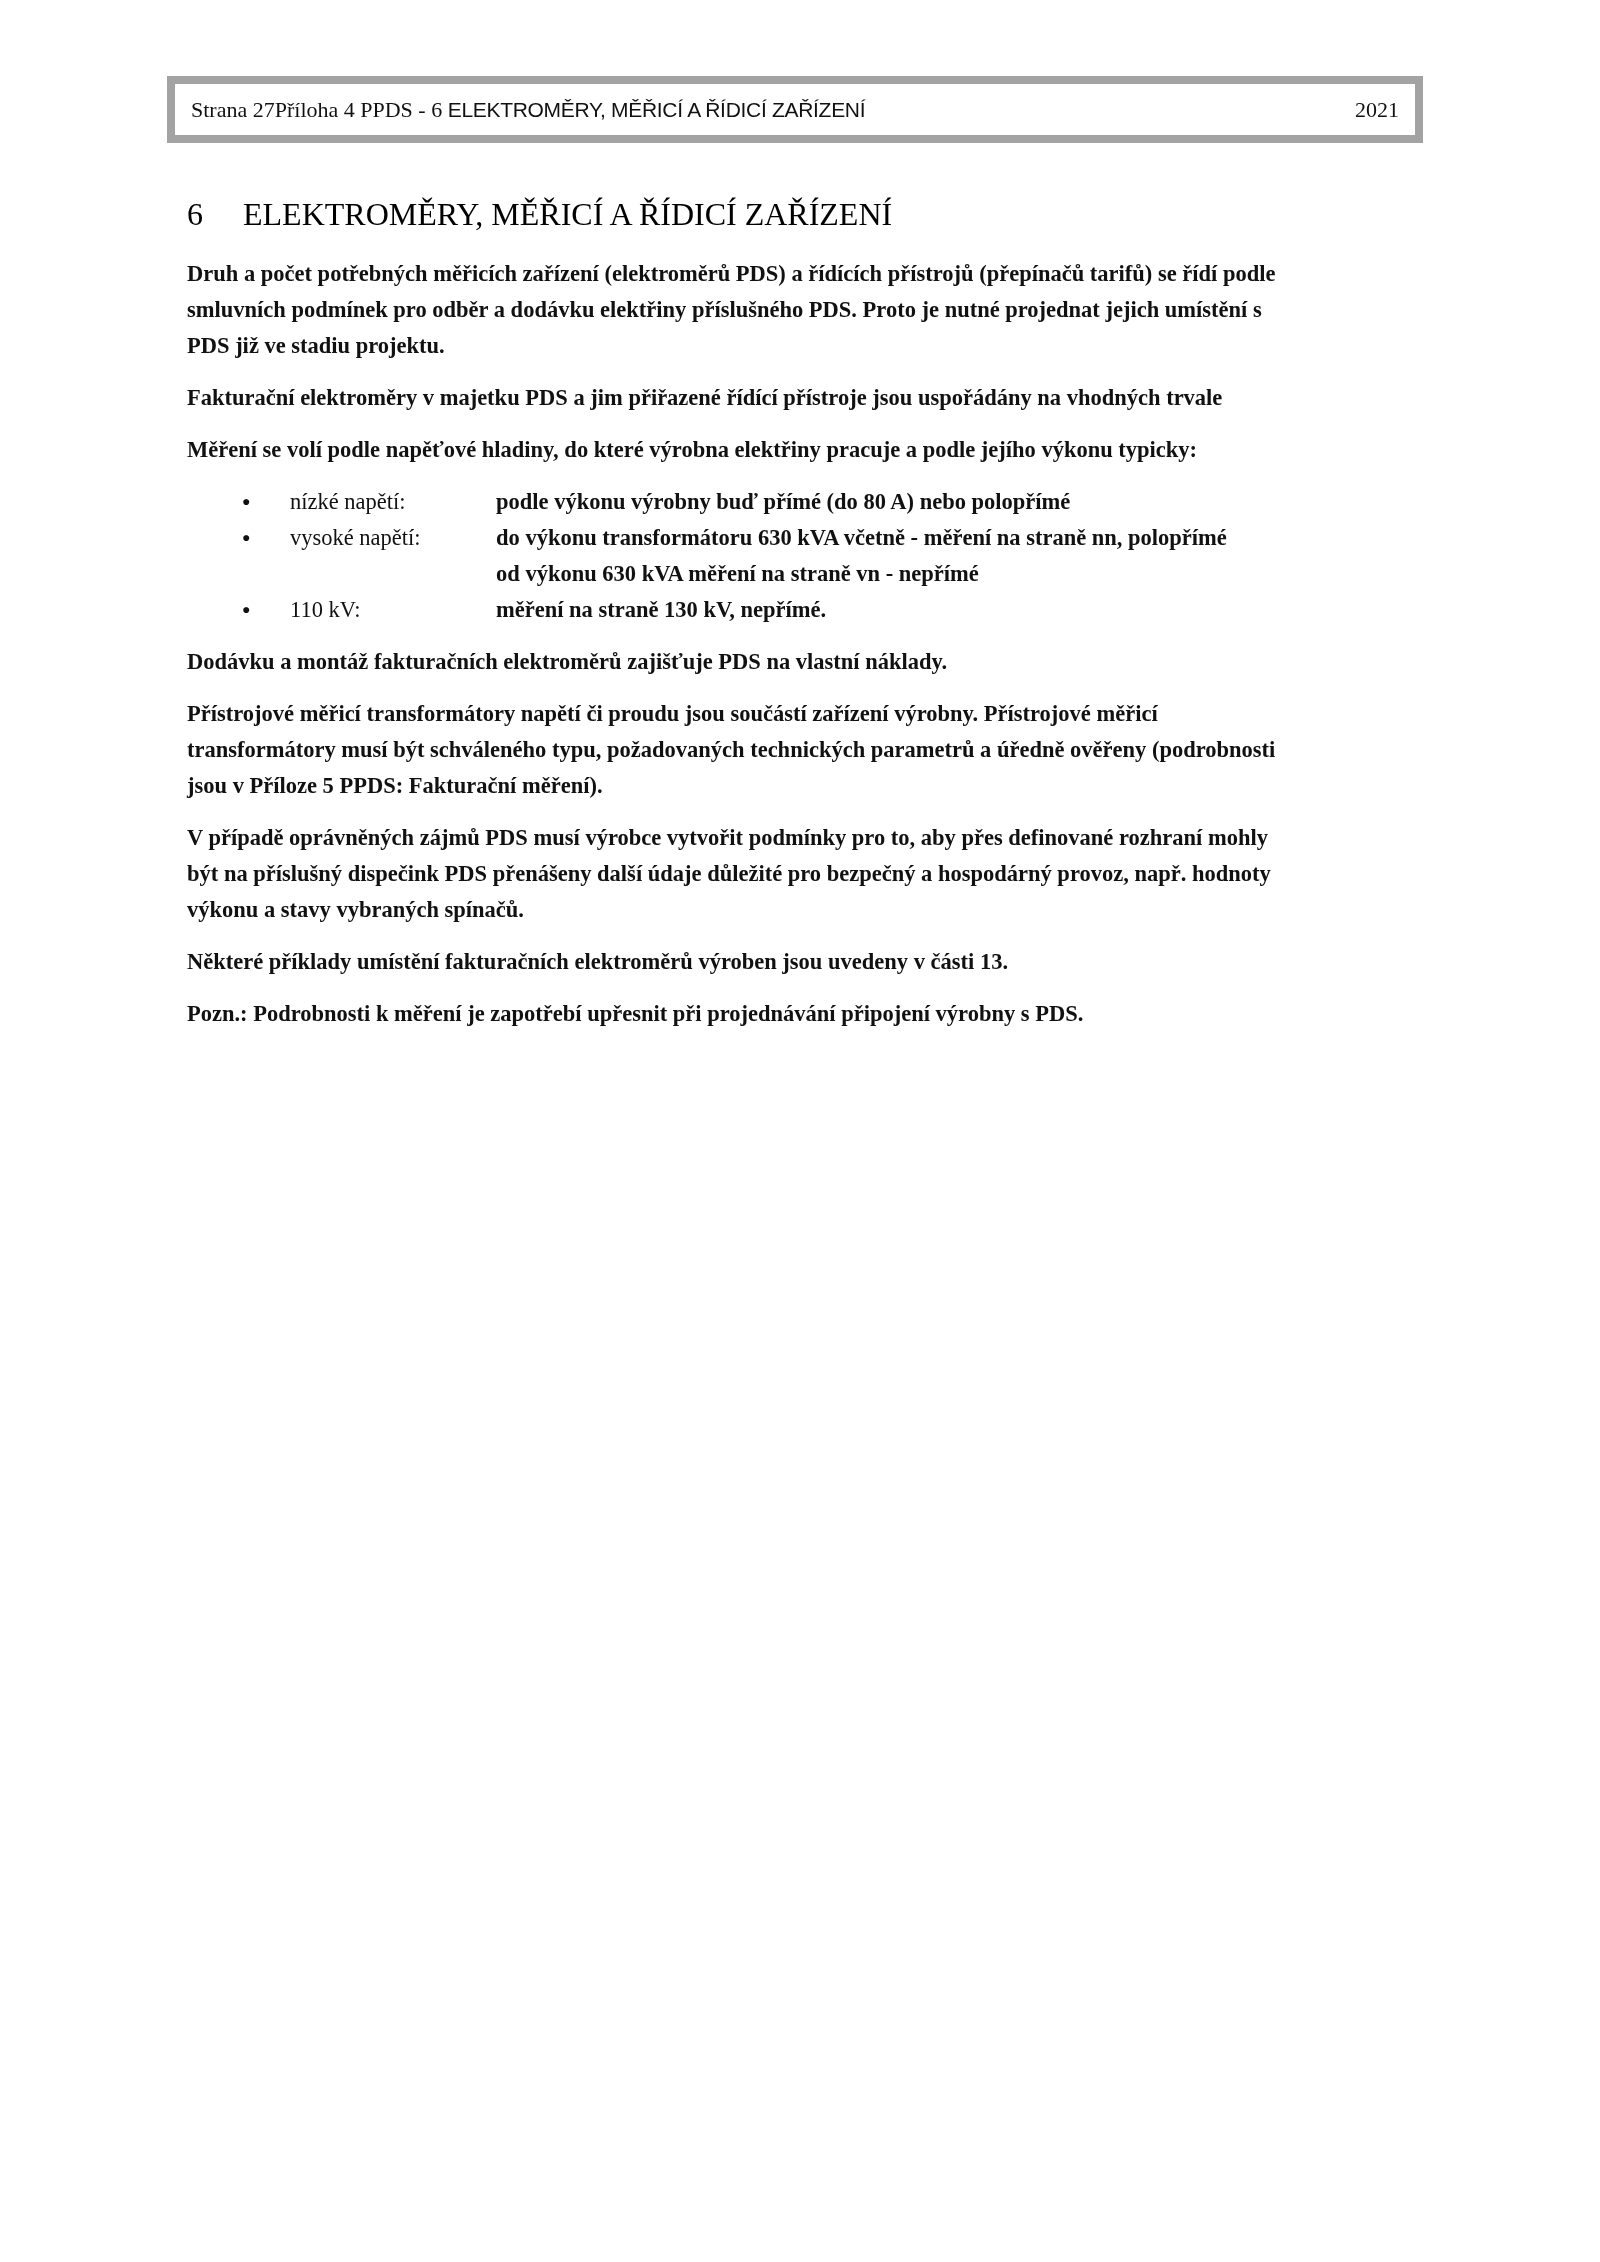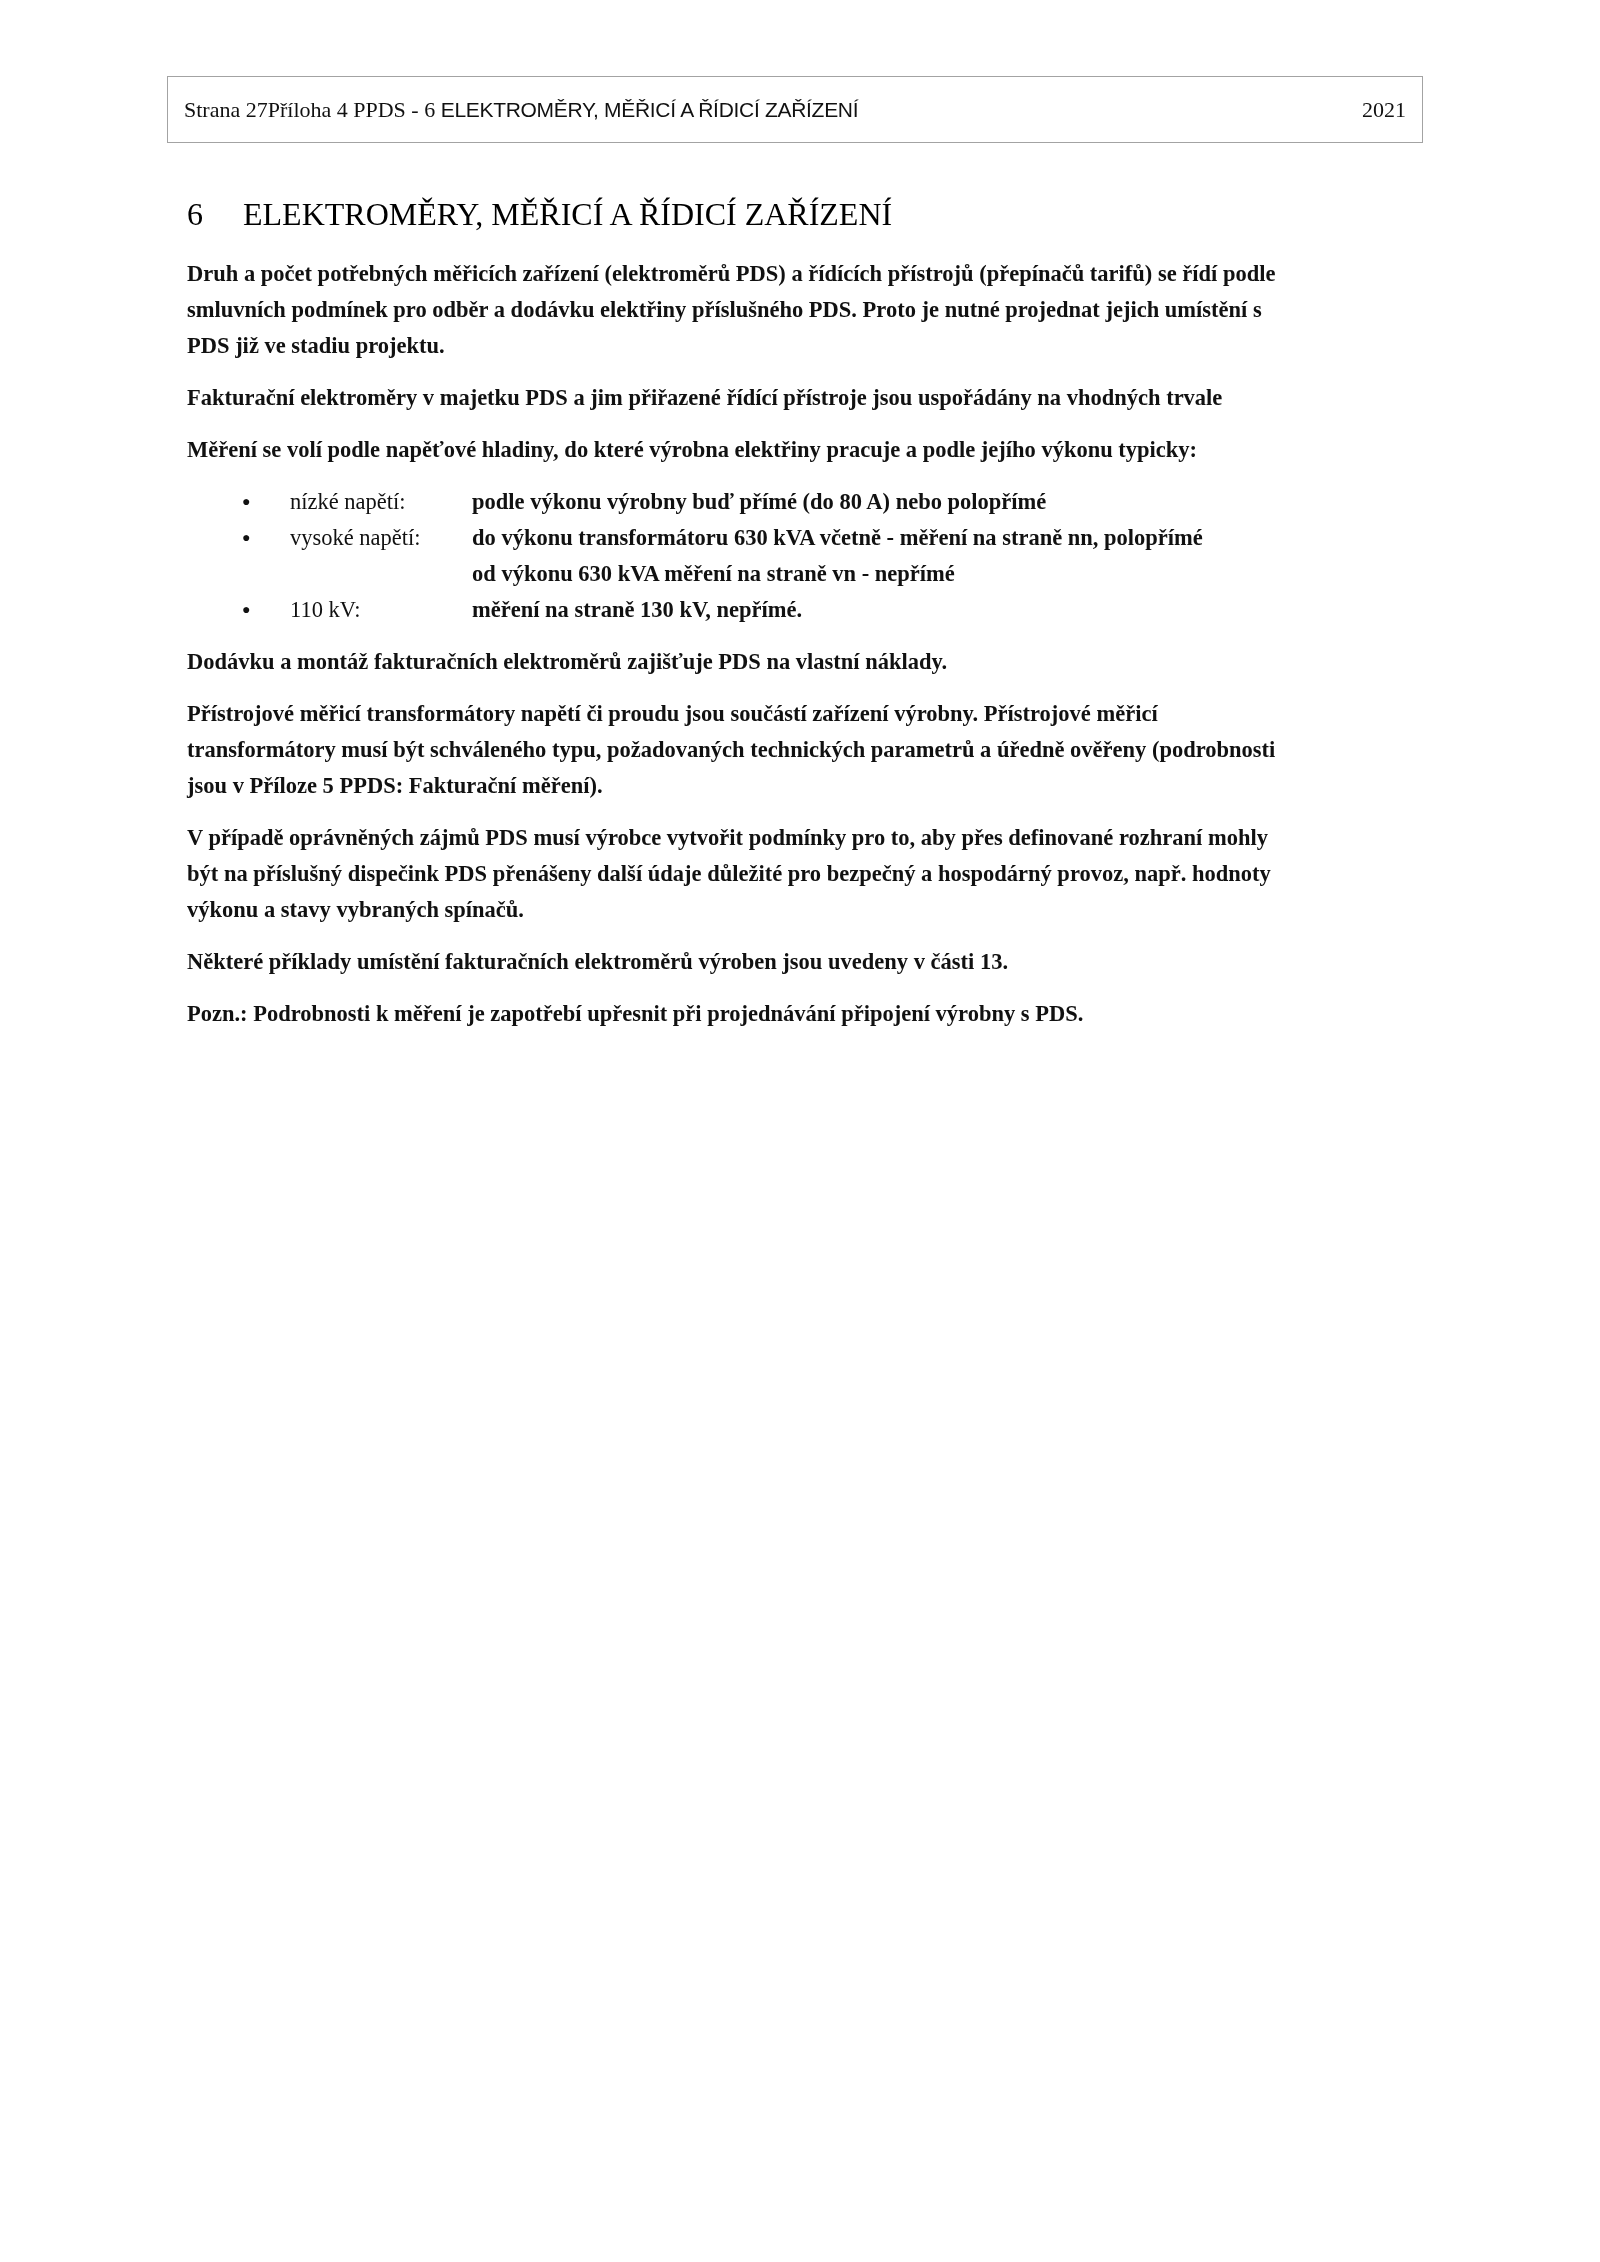--- a/index.html
+++ b/index.html
@@ -14,21 +14,21 @@
   }
 
   
   .header-box {
     position: absolute;
     left: 167px;
     top: 76px;
     width: 1256px;
     height: 67px;
     box-sizing: border-box;
-    border: 1px solid #a3a3a3;
+    border: 8px solid #a3a3a3;
     display: flex;
     align-items: center;
     padding: 0 16px;
     font-size: 22px;
     white-space: nowrap;
   }
   .header-page { flex: 0 0 auto; }
   .header-center { flex: 1 1 auto; text-align: left; }
   .header-center .serif-part { font-family: "Liberation Serif", "DejaVu Serif", serif; }
   .header-center .sans-part {
@@ -68,21 +68,21 @@
   .bullet-item {
     display: grid;
     grid-template-columns: 48px 182px 1fr;
     margin-left: 55px;
   }
   .bullet-marker {
     font-size: 14px;
     line-height: 36px;
   }
   .bullet-label { white-space: nowrap; }
-  .bullet-desc { min-width: 0; }
+  .bullet-desc { min-width: 0; margin-left: 24px; }
 </style>
 </head>
 <body>
 
 <div class="page">
 
   <div class="header-box">
     <span class="header-page">Strana 27</span>
     <span class="header-center">
       <span class="serif-part">Příloha 4 PPDS - 6 </span>

